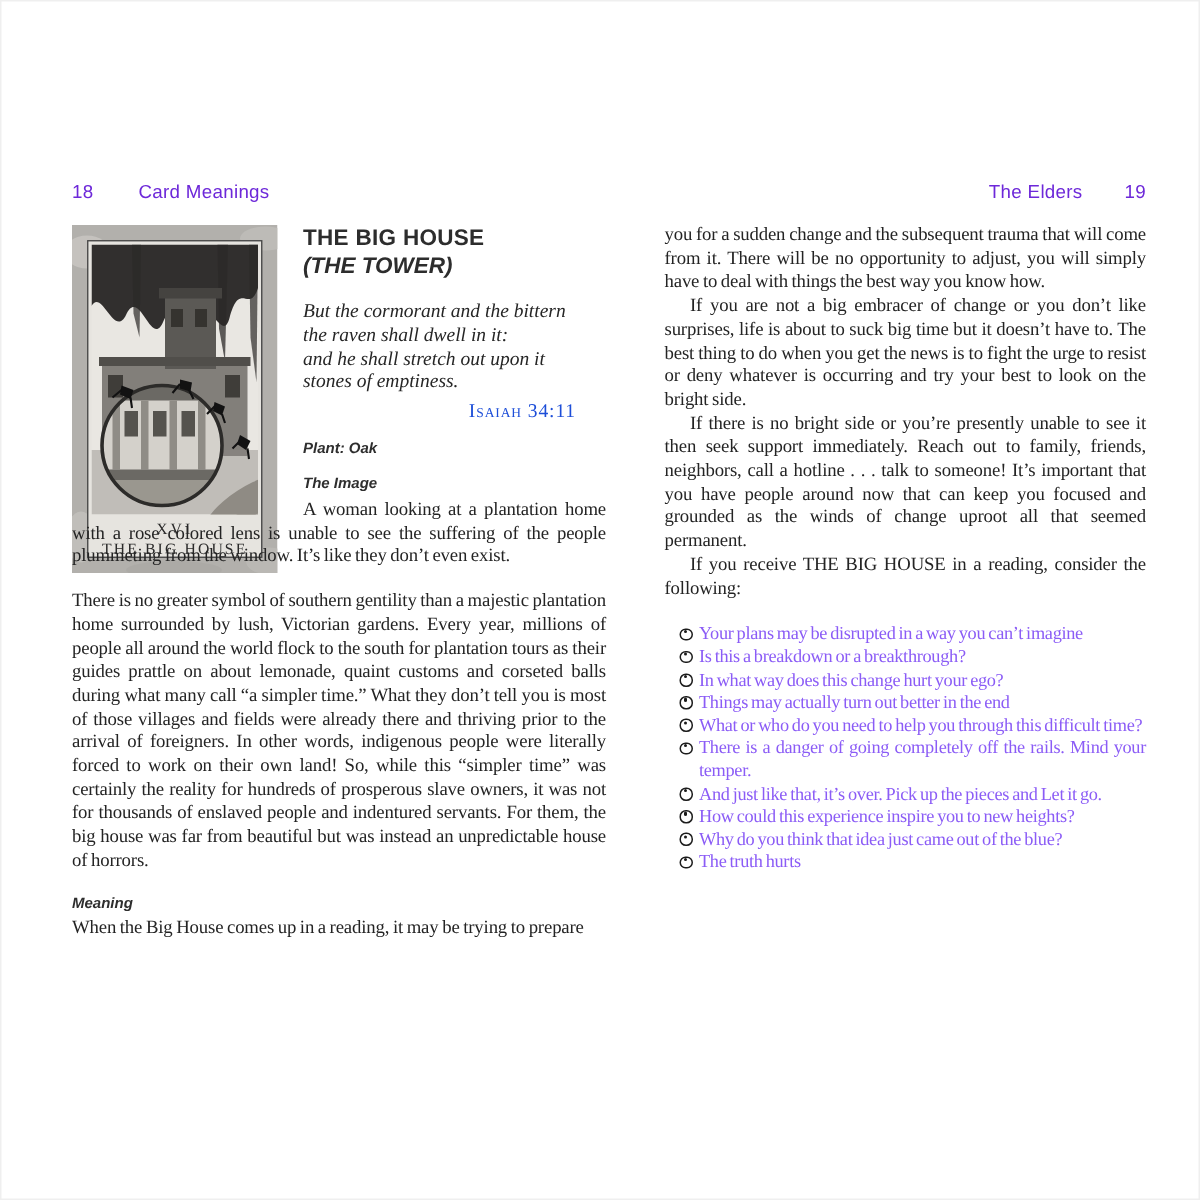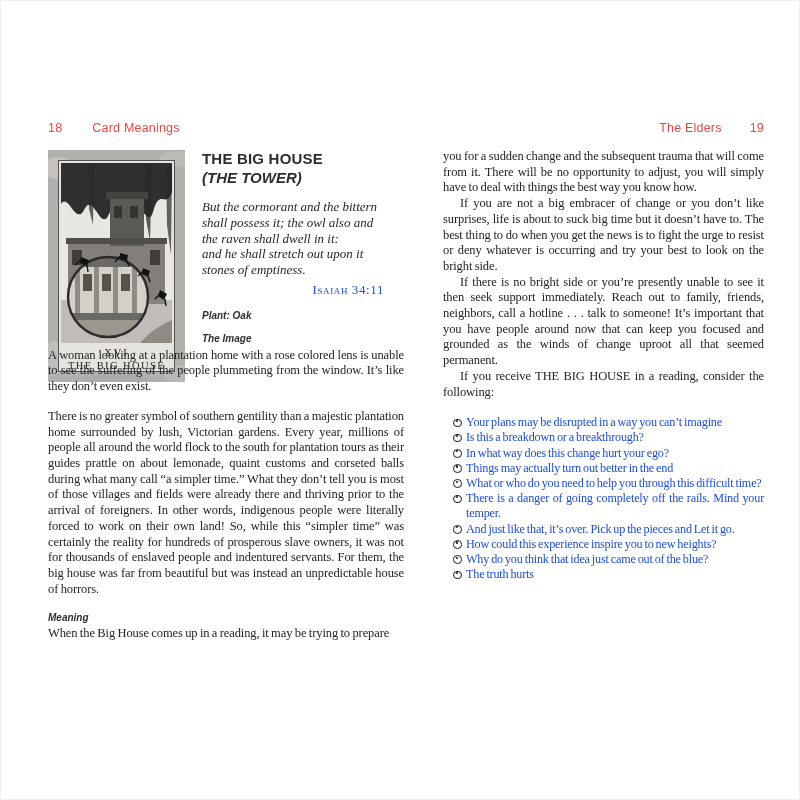--- a/index.html
+++ b/index.html
@@ -7,21 +7,21 @@
     width:800px;height:800px;background:#ffffff;position:relative;
     font-family:"Liberation Serif",serif;overflow:hidden;
   }
   .frame{position:absolute;inset:0;border:1px solid #efefef;pointer-events:none;}
 
   .page{position:absolute;top:121px;}
   .page-left{left:48px;width:356px;}
   .page-right{left:443px;width:321px;}
 
   
-  .rh{font-family:"Liberation Sans",sans-serif;font-size:12.5px;color:#ef4444;
+  .rh{font-family:"Liberation Sans",sans-serif;font-size:12.5px;color:#6d28d9;
       letter-spacing:.2px;margin-bottom:13px;height:15px;}
   .rh-left .pgnum{display:inline-block;margin-right:30px;}
   .rh-right{text-align:right;}
   .rh-right .pgnum{display:inline-block;margin-left:28px;}
 
   
   .card-fig{float:left;width:137px;height:164px;margin:1px 17px 28px 0;}
   .card-svg{display:block;width:137px;height:232px;}
   .card-svg text{font-family:"Liberation Serif",serif;}
 
@@ -44,21 +44,21 @@
   .image-text{margin-top:4px;}
   .main-para{margin-top:14px;}
   .meaning-head{margin-top:15px;}
   .meaning-text{margin-top:3px;}
 
   .page-right p{margin:0;}
   .ind{text-indent:17px;}
 
   .bullets{list-style:none;margin:15px 0 0;padding:0 0 0 10px;}
   .bullets li{position:relative;padding-left:13px;font-size:12.2px;line-height:15.2px;
-              color:#1d4ed8;text-align:justify;letter-spacing:-0.2px;word-spacing:-0.8px;}
+              color:#8b5cf6;text-align:justify;letter-spacing:-0.2px;word-spacing:-0.8px;}
   .bullet-glyph{position:absolute;left:0;top:3.4px;width:6.5px;height:6.5px;
                 border:1.5px solid #1c1c1c;border-radius:50%;}
   .bullet-glyph::after{content:"";position:absolute;left:1.5px;top:0.2px;width:2.2px;
                 height:2.2px;border-radius:50%;background:#1c1c1c;}
 </style>
 </head>
 <body>
 
 <div class="frame"></div>
 
@@ -137,21 +137,20 @@
       <text x="68.5" y="206" text-anchor="middle" font-size="10.5" letter-spacing="2" fill="#2a2a2a">XVI</text>
       <text x="68.5" y="219" text-anchor="middle" font-size="10.5" letter-spacing="1.4" fill="#2a2a2a">THE BIG HOUSE</text>
     </svg>
   </figure>
 
   <h1 class="title">THE BIG HOUSE</h1>
   <h2 class="subtitle">(THE TOWER)</h2>
 
   <div class="quote">
     <div>But the cormorant and the bittern</div>
-    <div>shall possess it; the owl also and</div>
     <div>the raven shall dwell in it:</div>
     <div>and he shall stretch out upon it</div>
     <div>stones of emptiness.</div>
     <div class="q-attr">Isaiah 34:11</div>
   </div>
 
   <p class="subhead">Plant: Oak</p>
   <p class="subhead">The Image</p>
   <p class="body-text image-text">A woman looking at a plantation home with a rose colored lens is unable to see the suffering of the people plummeting from the window. It’s like they don’t even exist.</p>
 

